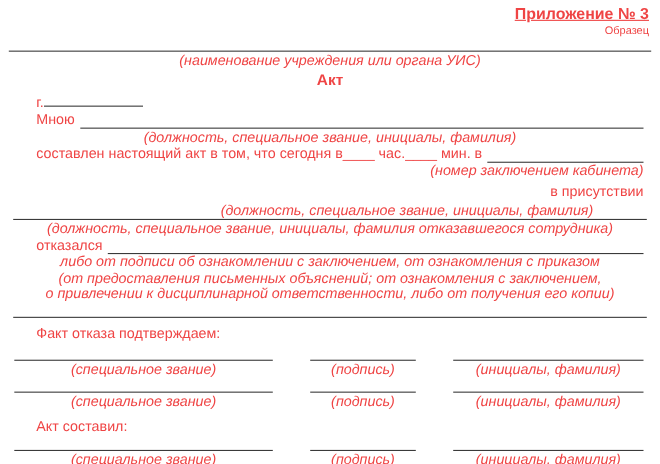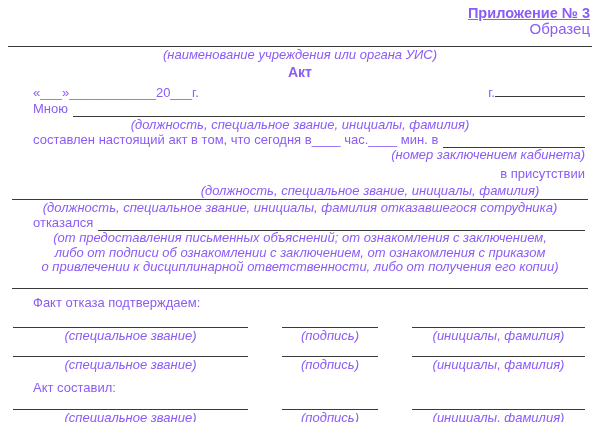--- a/index.html
+++ b/index.html
@@ -1,23 +1,23 @@
 <!DOCTYPE html>
 <html><head>
 <meta charset="utf-8">
 <style>
   html,body { margin:0; padding:0; background:#fff; }
   .page {
     position:relative; width:600px; height:422px; background:#ffffff;
-    font-family:"Liberation Sans", sans-serif; font-size:13px; color:#8b5cf6;
+    font-family:"Liberation Sans", sans-serif; font-size:13px; color:#ef4444;
     overflow:hidden; box-sizing:border-box;
   }
   .hdr { text-align:right; padding:5px 10px 0 0; }
   .hdr .appendix { font-weight:700; font-size:14.5px; line-height:16px; text-decoration:underline; }
-  .hdr .sample   { font-size:15px; line-height:16px; }
+  .hdr .sample   { font-size:10px; line-height:16px; }
 
   .hr { height:0; border-bottom:1px solid #3a3a3a; }
   .hr.top  { margin:9px 8px 0 8px; }
   .hr.mid  { margin:1px 12px 0 12px; }
 
   .hint { font-style:italic; text-align:center; line-height:15px; }
   .hint.tight { line-height:14.5px; }
 
   .title { text-align:center; font-weight:700; font-size:14px; line-height:16px; margin-top:2px; }
 
@@ -52,21 +52,20 @@
     <div class="appendix">Приложение № 3</div>
     <div class="sample">Образец</div>
   </div>
 
   <div class="hr top"></div>
   <div class="hint">(наименование учреждения или органа УИС)</div>
 
   <div class="title">Акт</div>
 
   <div class="row date">
-    <span>«___»____________20___г.</span>
     <span class="right"><span>г.</span><span class="blank-fixed"></span></span>
   </div>
 
   <div class="row">
     <span>Мною</span>
     <span class="fill"></span>
   </div>
   <div class="hint">(должность, специальное звание, инициалы, фамилия)</div>
 
   <div class="row">
@@ -81,22 +80,22 @@
   </div>
   <div class="hint shift-right">(должность, специальное звание, инициалы, фамилия)</div>
 
   <div class="hr mid"></div>
   <div class="hint">(должность, специальное звание, инициалы, фамилия отказавшегося сотрудника)</div>
 
   <div class="row">
     <span>отказался</span>
     <span class="fill"></span>
   </div>
+  <div class="hint tight">либо от подписи об ознакомлении с заключением, от ознакомления с приказом</div>
   <div class="hint tight">(от предоставления письменных объяснений; от ознакомления с заключением,</div>
-  <div class="hint tight">либо от подписи об ознакомлении с заключением, от ознакомления с приказом</div>
   <div class="hint tight">о привлечении к дисциплинарной ответственности, либо от получения его копии)</div>
 
   <div class="hr mid" style="margin-top:13px;"></div>
 
   <div class="plain confirm">Факт отказа подтверждаем:</div>
 
   <div class="sig-row first">
     <div class="sig-col c1"><span>(специальное звание)</span></div>
     <div class="sig-col c2"><span>(подпись)</span></div>
     <div class="sig-col c3"><span>(инициалы, фамилия)</span></div>

